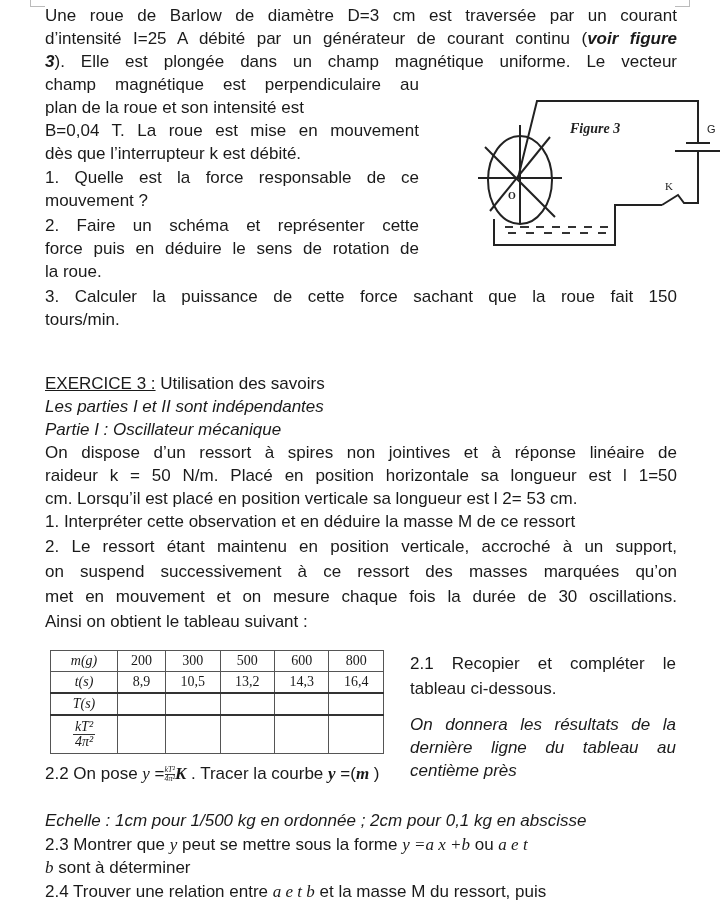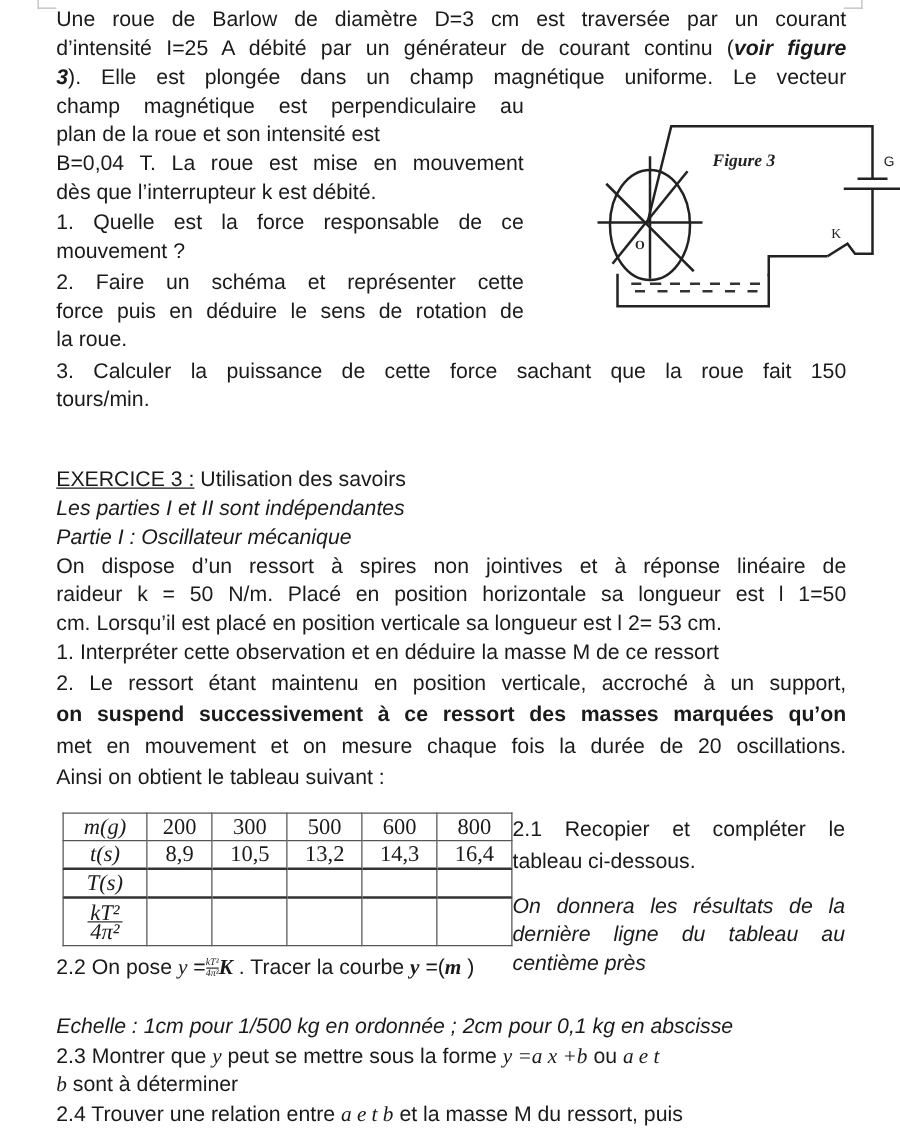--- a/index.html
+++ b/index.html
@@ -9,22 +9,22 @@
   .fc-l { left:30px; border-left:1px solid #bbb; }
   .fc-r { right:30px; border-right:1px solid #bbb; }
   .p { position:absolute; left:45px; line-height:23px; margin:0; }
   .just { text-align:justify; text-align-last:justify; }
   .nojust { text-align-last:auto; }
   .it { font-style:italic; }
   .b { font-weight:bold; }
   .u { text-decoration:underline; }
   .serif-i { font-family:"Liberation Serif", serif; font-style:italic; }
   .figure { position:absolute; left:470px; top:95px; width:250px; height:160px; }
-  table.data { position:absolute; left:50px; top:650px; width:360px; border-collapse:collapse;
-               font-family:"Liberation Serif", serif; font-size:18px; }
+  table.data { position:absolute; left:50px; top:650px; width:334px; border-collapse:collapse;
+               font-family:"Liberation Serif", serif; font-size:14px; }
   table.data td { border:1px solid #555; text-align:center; height:20px; padding:0 2px; }
   table.data td.hdr { font-style:italic; width:62px; }
   table.data tr.thick td { border-top:2px solid #333; }
   .frac { display:inline-block; vertical-align:middle; text-align:center; line-height:14px; }
   .frac .num { display:block; border-bottom:1px solid #333; padding:0 2px; }
   .frac .den { display:block; }
   .small-frac { display:inline-block; vertical-align:middle; font-size:8px; line-height:8px; text-align:center; font-family:"Liberation Serif", serif; font-style:italic; }
   .small-frac span { display:block; }
   .small-frac .num { border-bottom:1px solid #333; }
 </style>
@@ -87,22 +87,22 @@
 </svg>
 
 <p class="p" style="top:372px;width:640px;"><span class="u">EXERCICE 3 :</span><span> Utilisation des savoirs</span></p>
 <p class="p it" style="top:395px;width:640px;">Les parties I et II sont indépendantes</p>
 <p class="p it" style="top:418px;width:640px;">Partie I : Oscillateur mécanique</p>
 <p class="p just" style="top:441px;width:632px;">On dispose d’un ressort à spires non jointives et à réponse linéaire de</p>
 <p class="p just" style="top:464px;width:632px;">raideur k = 50 N/m. Placé en position horizontale sa longueur est l   1=50</p>
 <p class="p nojust" style="top:487px;width:632px;">cm. Lorsqu’il est placé en position verticale sa longueur est l  2= 53 cm.</p>
 <p class="p nojust" style="top:510px;width:632px;">1. Interpréter cette observation et en déduire la masse M de ce ressort</p>
 <p class="p just" style="top:535px;width:632px;">2. Le ressort étant maintenu en position verticale, accroché à un support,</p>
-<p class="p just" style="top:560px;width:632px;font-weight:bold;">on suspend successivement à ce ressort des masses marquées qu’on</p>
-<p class="p just" style="top:585px;width:632px;">met en mouvement et on mesure chaque fois la durée de 20 oscillations.</p>
+<p class="p just" style="top:560px;width:632px;">on suspend successivement à ce ressort des masses marquées qu’on</p>
+<p class="p just" style="top:585px;width:632px;">met en mouvement et on mesure chaque fois la durée de 30 oscillations.</p>
 <p class="p nojust" style="top:610px;width:632px;">Ainsi on obtient le tableau suivant :</p>
 
 <table class="data">
   <tbody>
       <tr>
     <td class="hdr">m(g)</td>
     <td>200</td>
     <td>300</td>
     <td>500</td>
     <td>600</td>

